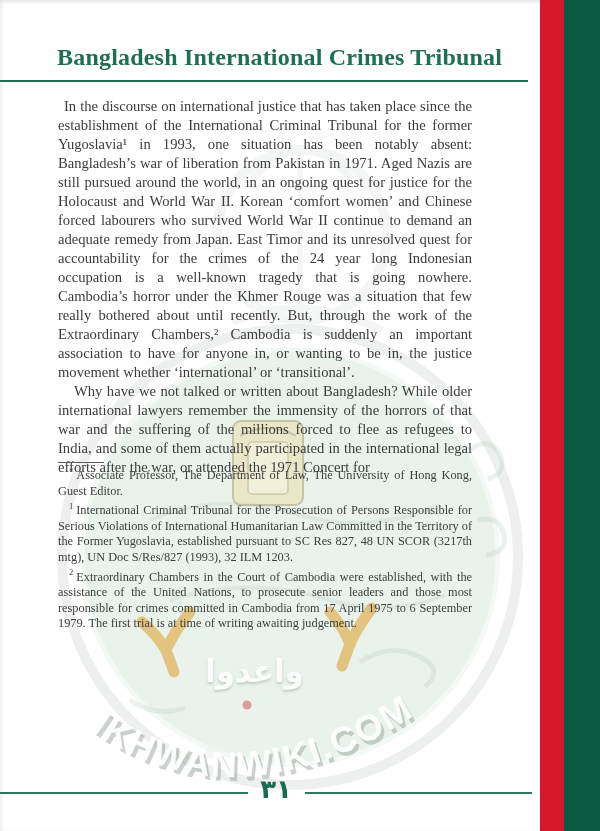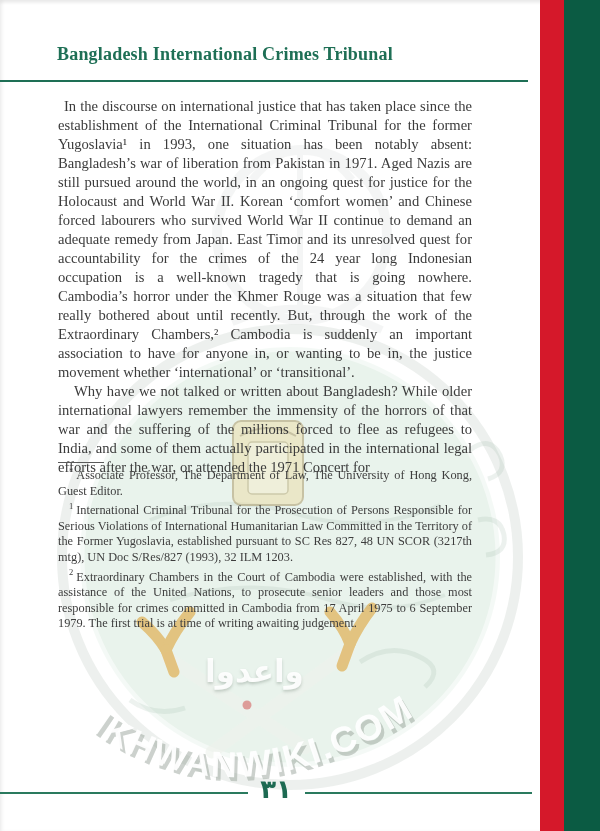--- a/index.html
+++ b/index.html
@@ -8,21 +8,21 @@
     overflow:hidden;font-family:"Liberation Serif",serif;
     box-shadow:inset 0 3px 3px rgba(0,0,0,.07), inset 3px 0 3px rgba(0,0,0,.04);
   }
   
   .stripe-red{position:absolute;top:0;left:540px;width:24px;height:831px;background:#D5182A;z-index:6;}
   .stripe-green{position:absolute;top:0;left:564px;width:36px;height:831px;background:#0B5B43;z-index:6;}
 
   
   .title{
     position:absolute;left:57px;top:44px;margin:0;
-    font-size:18px;font-weight:bold;color:#1E6F55;letter-spacing:.2px;white-space:nowrap;z-index:3;
+    font-size:24px;font-weight:bold;color:#1E6F55;letter-spacing:.2px;white-space:nowrap;z-index:3;
   }
   .title-rule{position:absolute;left:0;top:80px;width:528px;height:2px;background:#1E6F55;z-index:3;}
 
   
   .body-text{
     position:absolute;left:58px;top:97px;width:414px;z-index:3;
     font-size:14.6px;line-height:19px;color:#3b3b3b;text-align:justify;
   }
   .body-text p{margin:0;}
   .body-text p.p1{text-indent:6px;}

